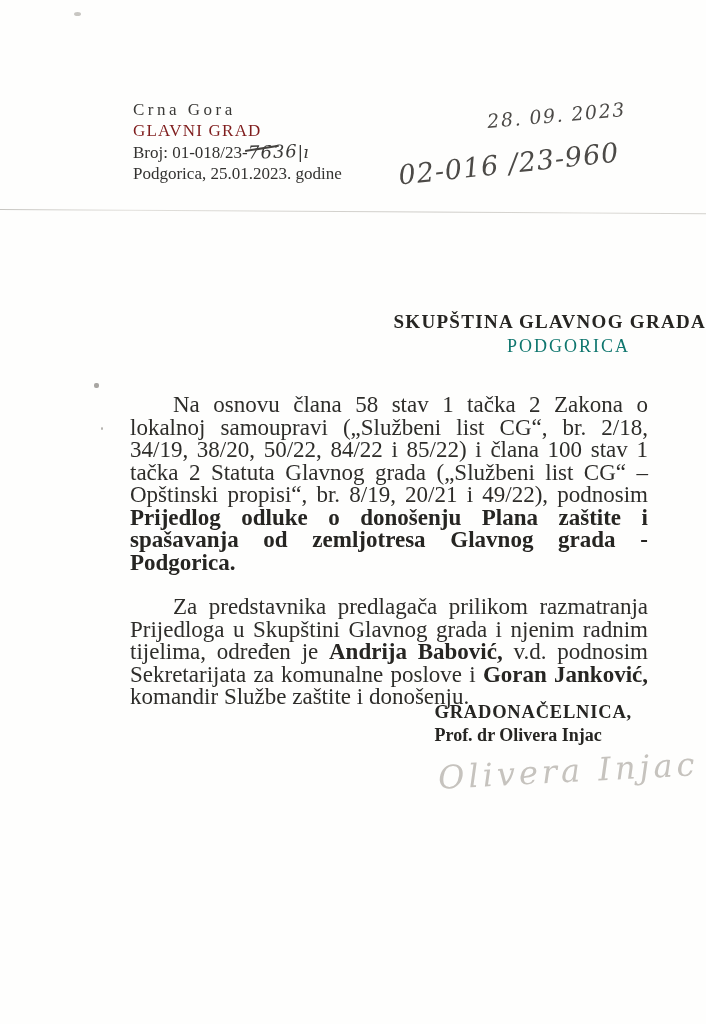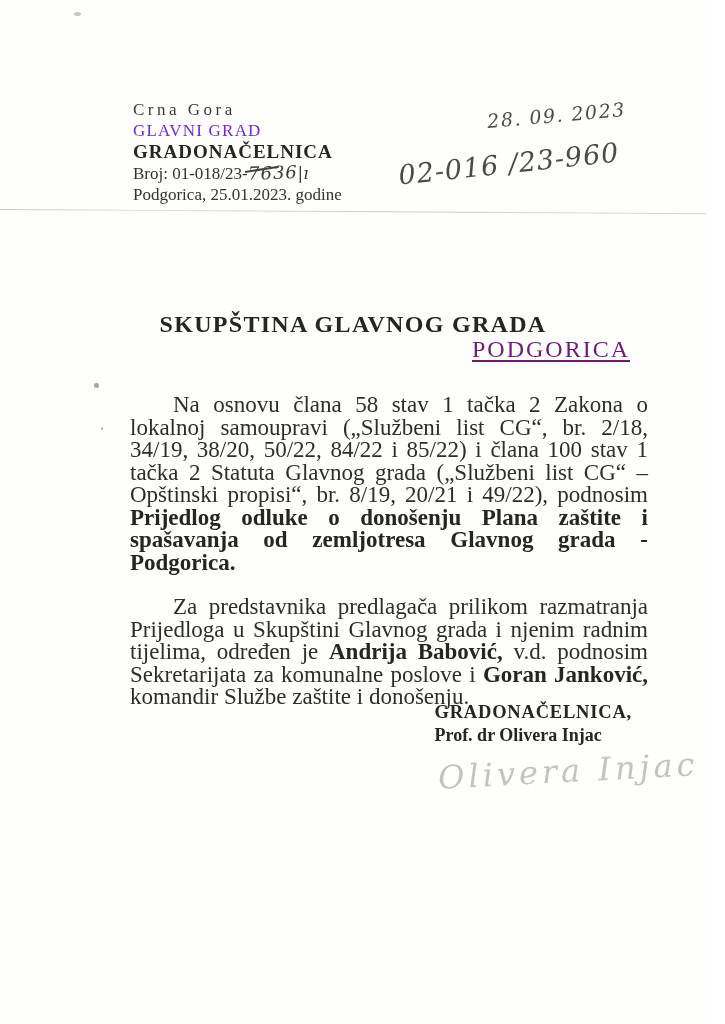--- a/index.html
+++ b/index.html
@@ -25,21 +25,21 @@
     font-size: 17px;
     line-height: 21px;
     white-space: nowrap;
   }
   .letterhead .country {
     letter-spacing: 3.5px;
     color: #3a3936;
   }
   .letterhead .org {
     letter-spacing: 1.2px;
-    color: #6d28d9;
+    color: #7f1d1d;
   }
   .letterhead .office {
     font-weight: bold;
     font-size: 19px;
     letter-spacing: 1px;
     color: #262522;
   }
   .letterhead .broj-line, .letterhead .place-date {
     color: #333230;
   }
@@ -116,34 +116,33 @@
   .speck-a { left: 74px; top: 12px; width: 7px; height: 4px; background: #c8c6c2; }
   .speck-b { left: 94px; top: 383px; width: 5px; height: 5px; background: #a8a6a2; border-radius: 2px; }
   .speck-c { left: 101px; top: 427px; width: 2px; height: 3px; background: #b3b1ad; }
 
   
   .recipient-title {
     position: absolute;
     left: 0;
     top: 311px;
     width: 100%;
-    text-align: center;
+    text-align: right;
     font-weight: bold;
-    font-size: 24px;
+    font-size: 19px;
     letter-spacing: 1.3px;
     color: #262522;
   }
   .recipient-subtitle {
     position: absolute;
     right: 76px;
     top: 336px;
-    font-size: 24px;
+    font-size: 18px;
     letter-spacing: 2px;
-    color: #701a75;
-    text-decoration: underline;
+    color: #0f766e;
     text-underline-offset: 3px;
   }
 
   
   .body-text {
     position: absolute;
     left: 130px;
     top: 394px;
     width: 518px;
     font-size: 23px;
@@ -197,21 +196,20 @@
 
 <div class="page">
 
   <div class="speck speck-a"></div>
   <div class="speck speck-b"></div>
   <div class="speck speck-c"></div>
 
   <div class="letterhead">
     <div class="country">Crna Gora</div>
     <div class="org">GLAVNI GRAD</div>
-    <div class="office">GRADONAČELNICA</div>
     <div class="broj-line"><span>Broj: 01-018/23-</span><span class="hw-num">7636</span><span class="hw-suffix">|ı</span></div>
     <div class="place-date">Podgorica, 25.01.2023. godine</div>
   </div>
 
   <div class="hw-date">28. 09. 2023</div>
   <div class="hw-ref">02-016 /23-960</div>
 
   <div class="scan-line"></div>
 
   <div class="recipient-title">SKUPŠTINA GLAVNOG GRADA</div>

